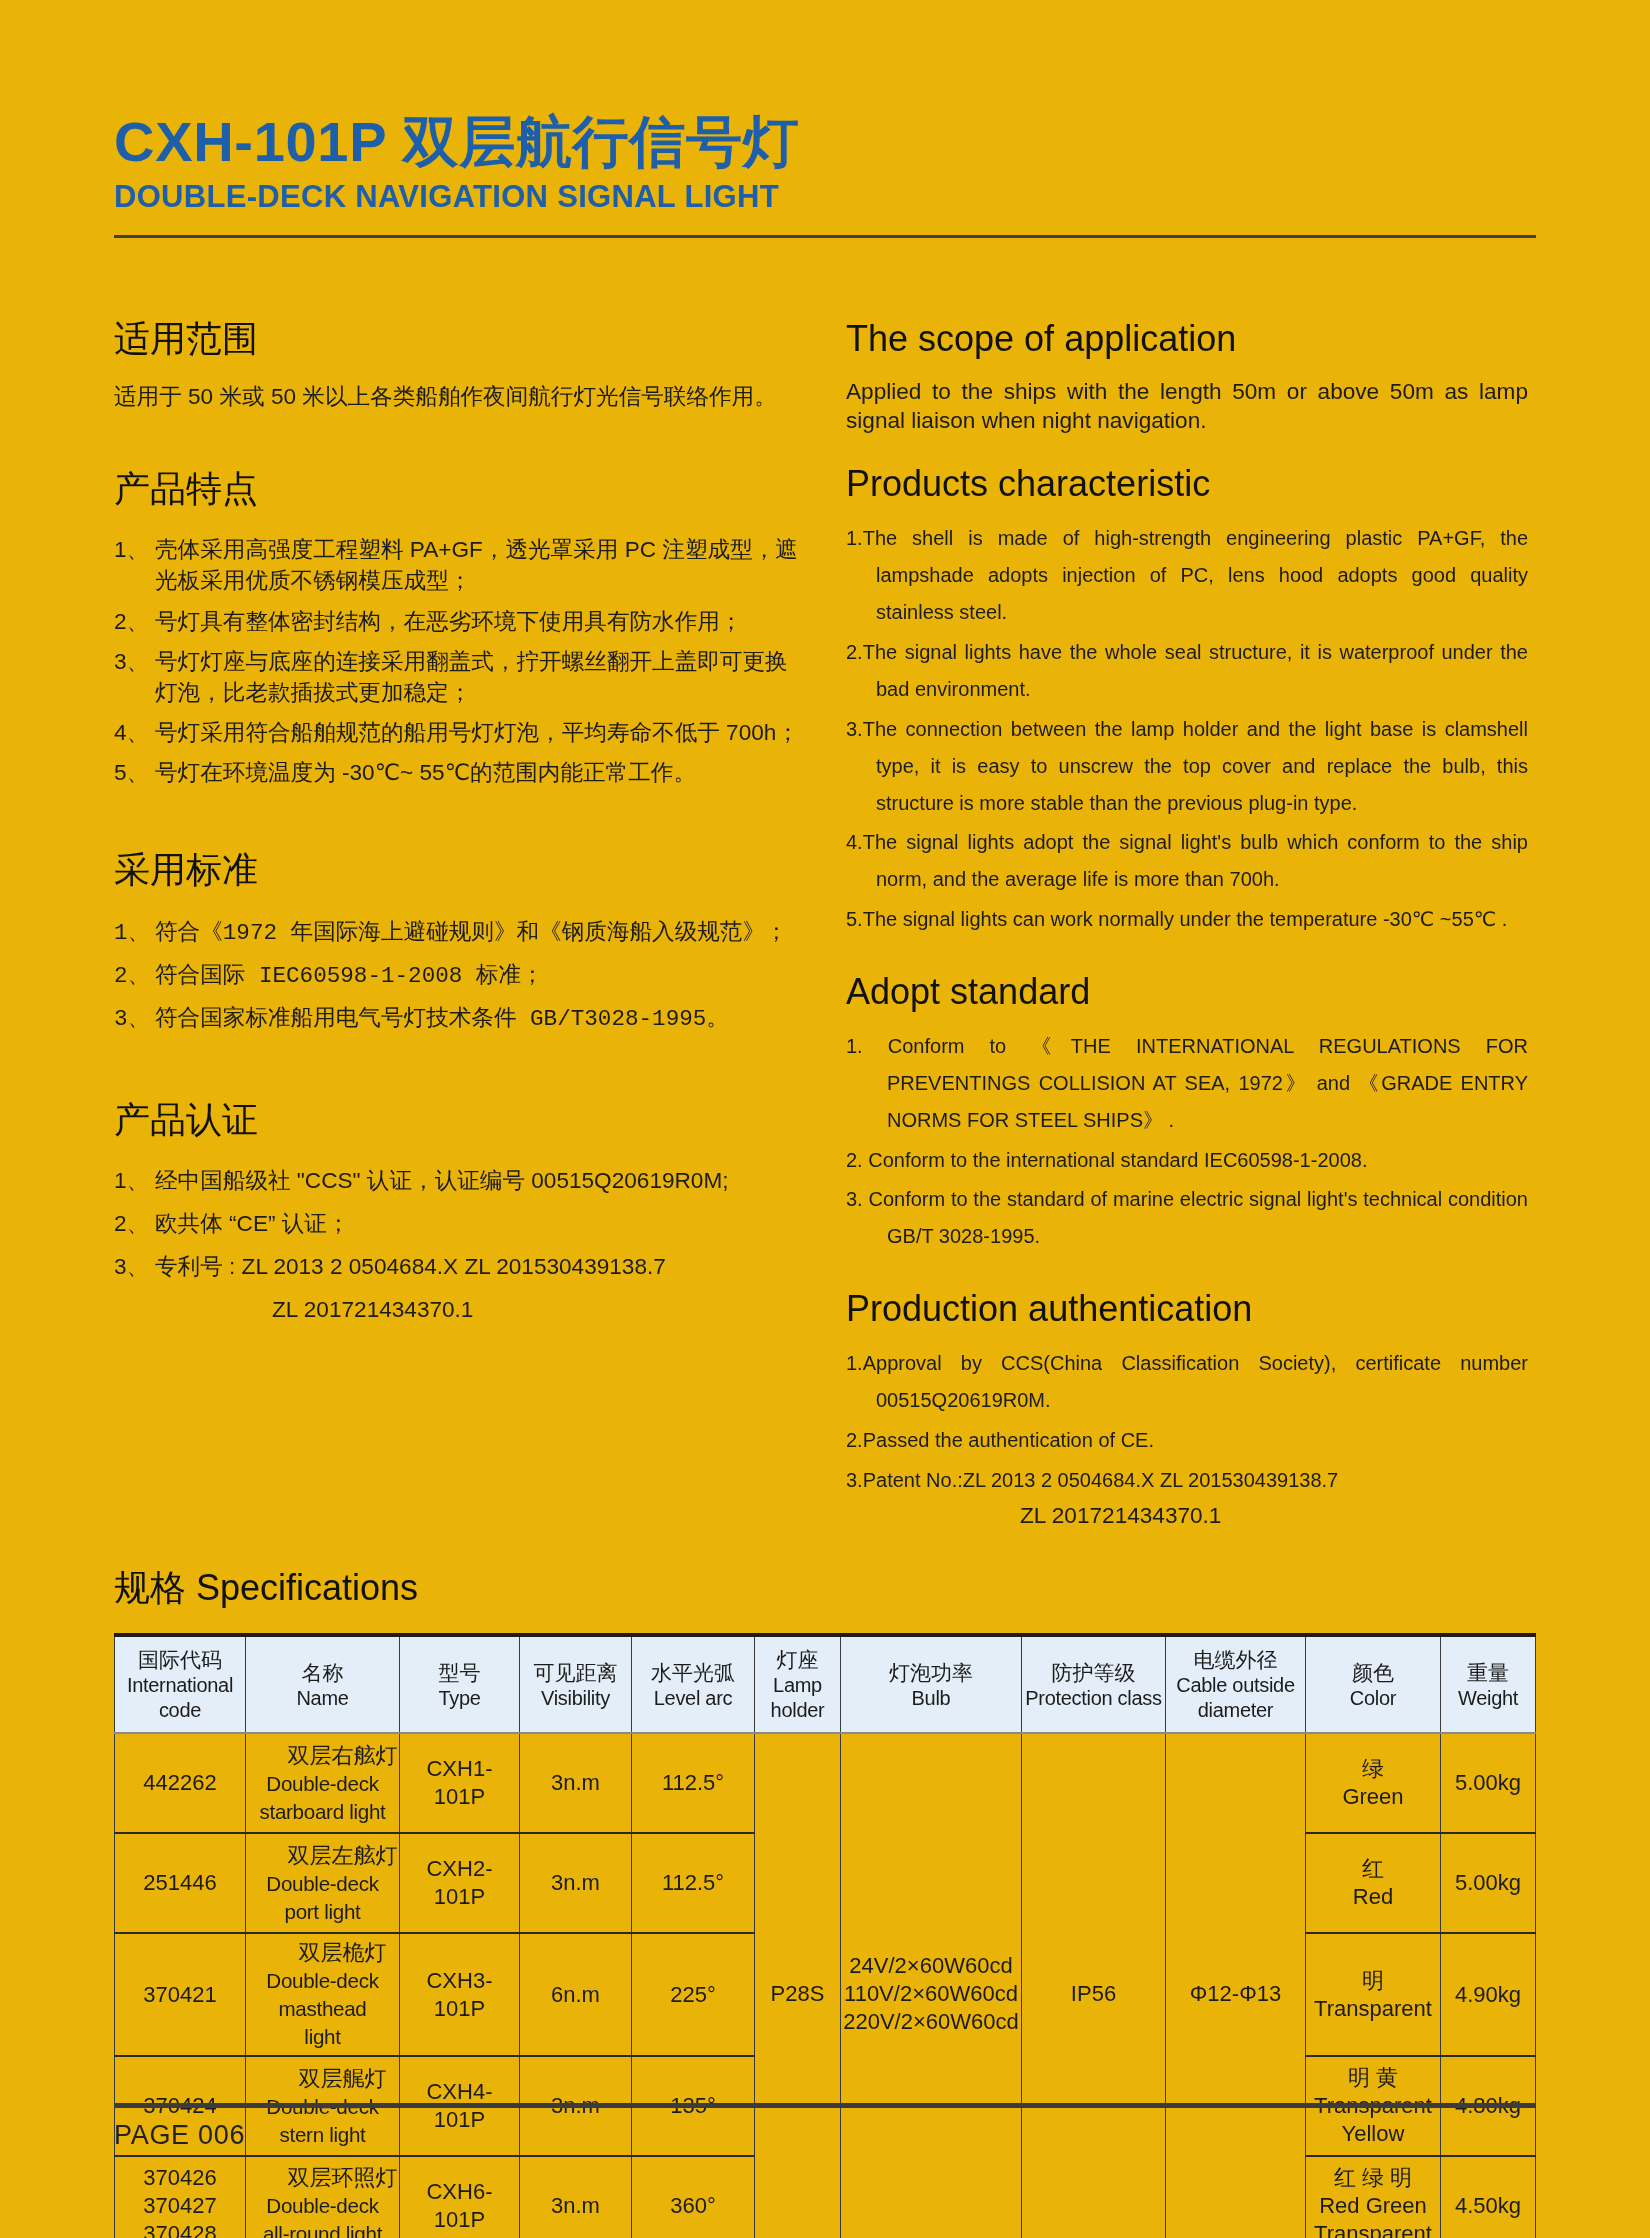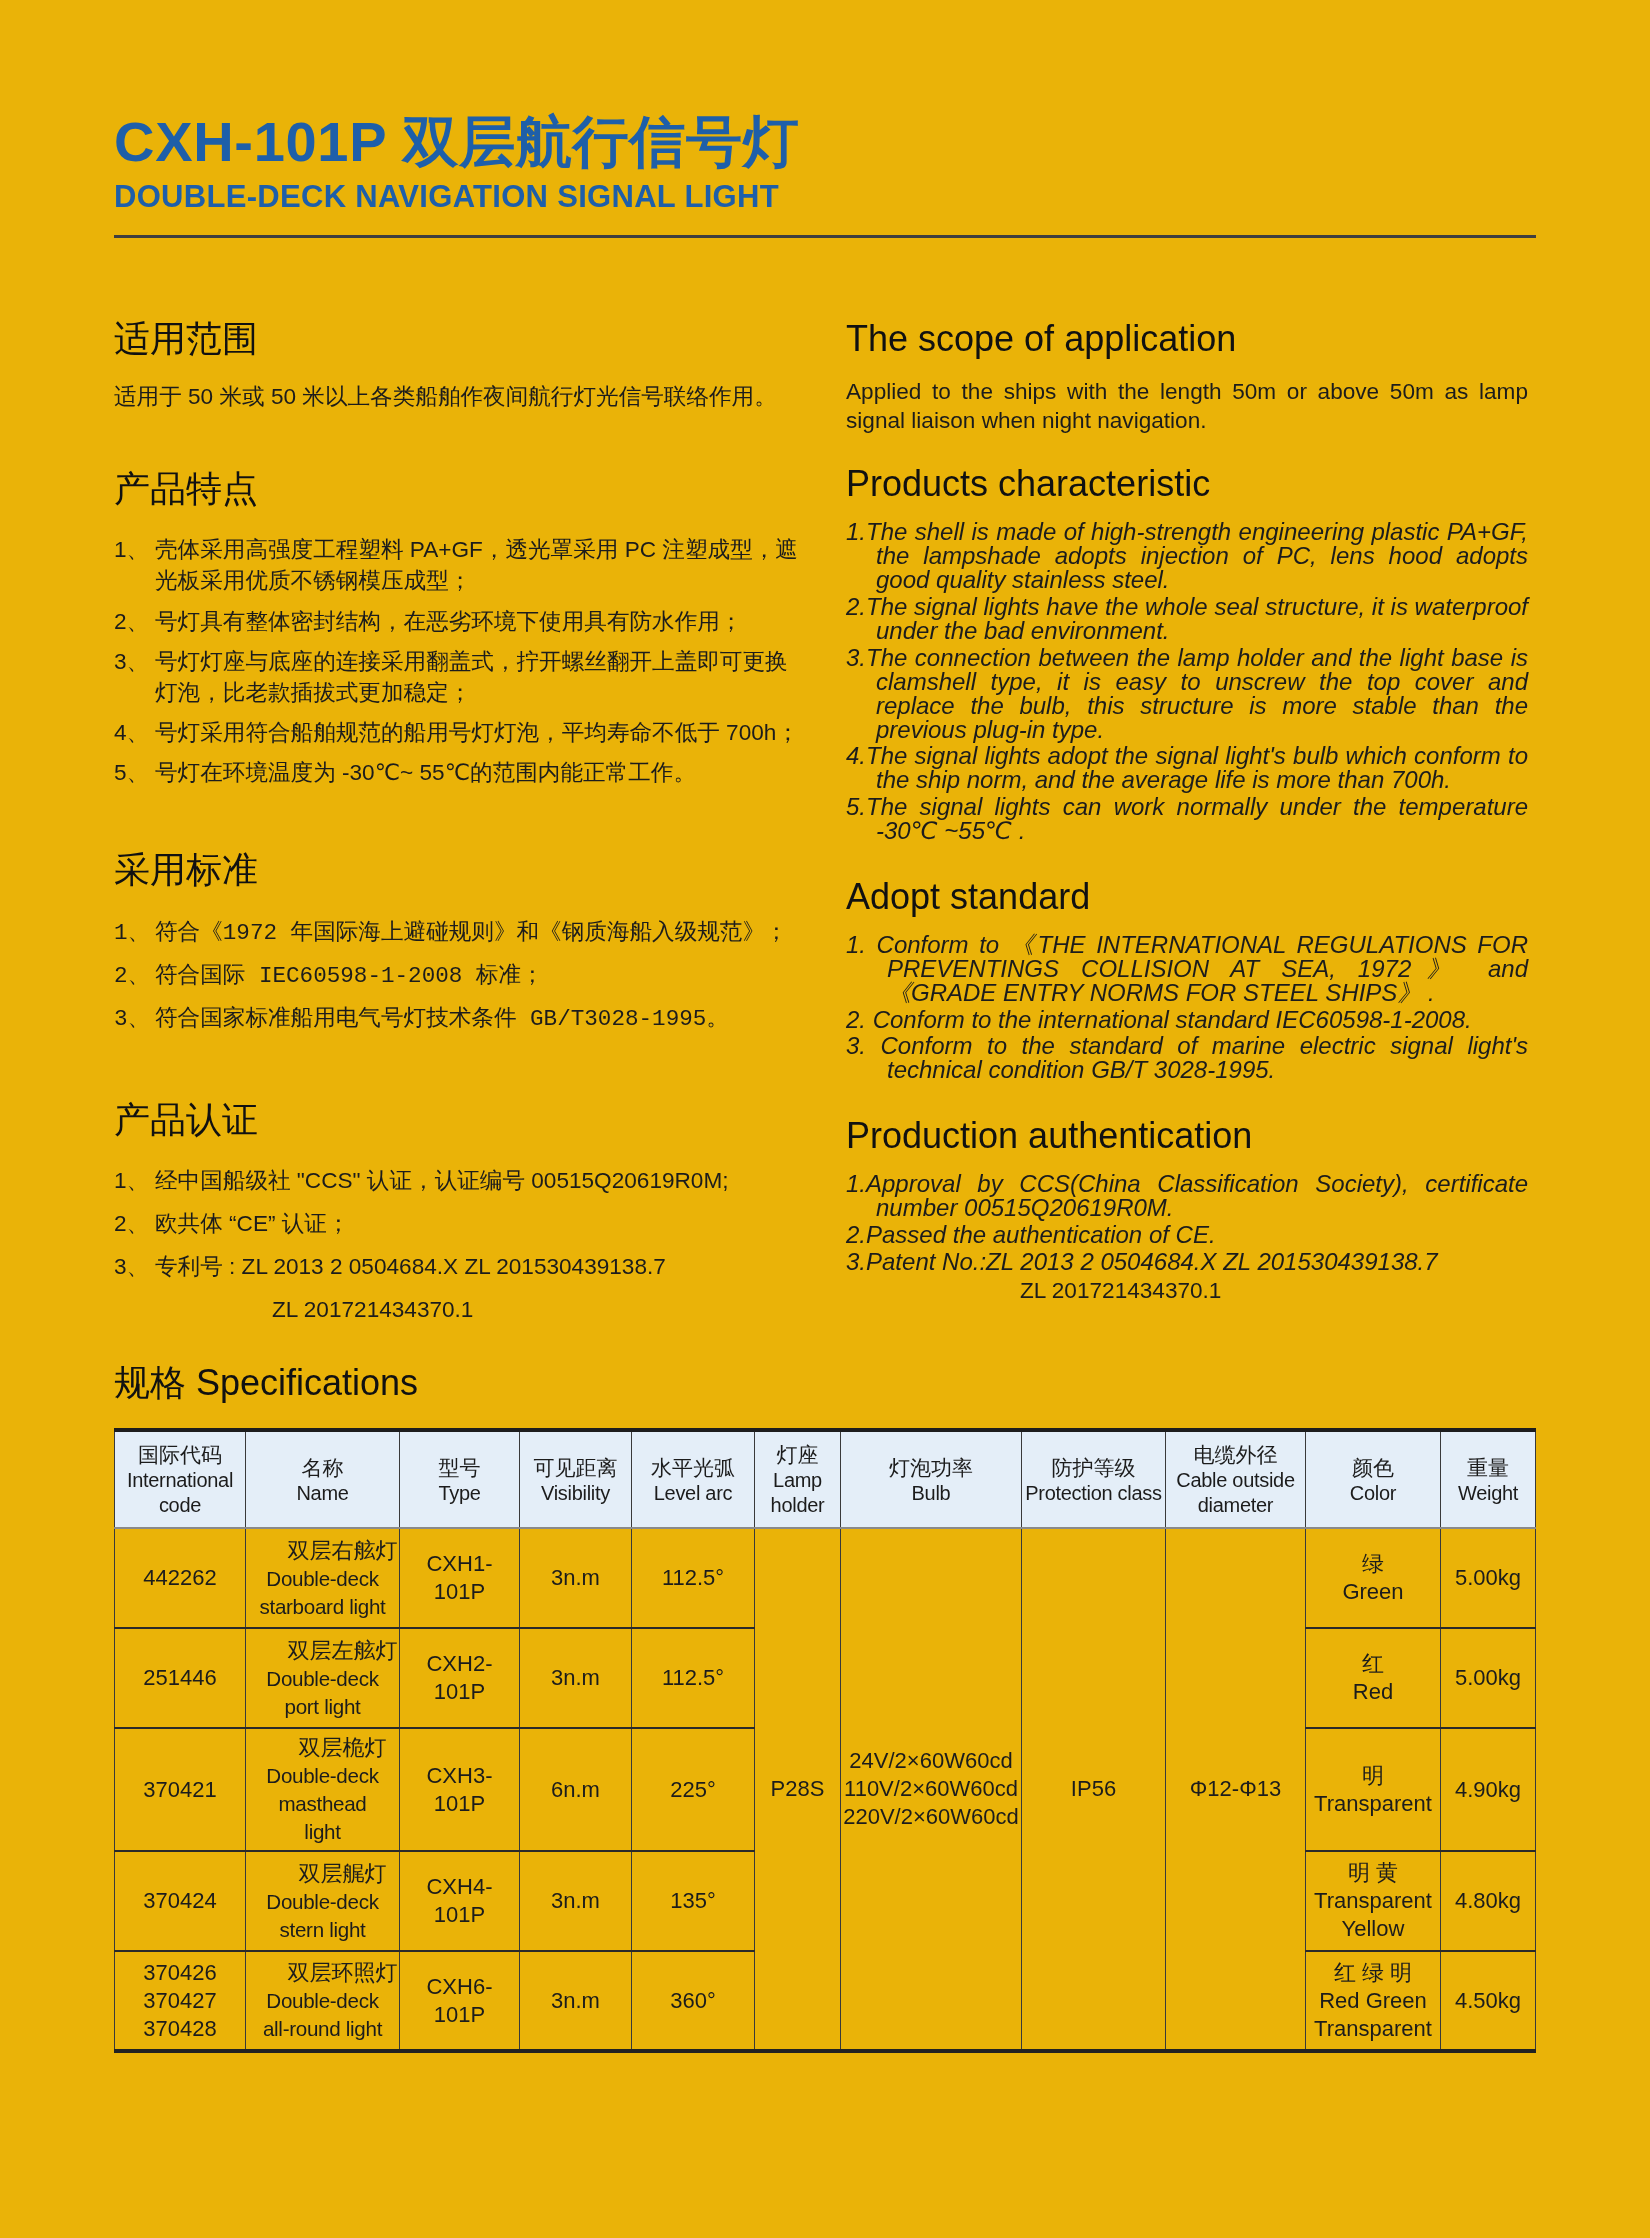--- a/index.html
+++ b/index.html
@@ -26,21 +26,21 @@
   .zh-list.loose li { margin-bottom:12px; }
   .extra-line { font-size:22.6px; line-height:31px; margin-left:158px; margin-top:1.3px; }
 
   .mt-feat-zh { margin-top:56px; }
   .mt-std-zh  { margin-top:64px;font-family:Liberation Mono, monospace; }
   .mt-cert-zh { margin-top:64px; }
 
   
   .en-p { font-size:22.6px; line-height:29px; margin-top:18.6px; text-align:justify; }
   .en-list { margin-top:16px; }
-  .en-item { font-size:24px; line-height:24px; text-align:justify; margin-bottom:2.7px;font-style:italic; }
+  .en-item { font-size:20px; line-height:37px; text-align:justify; margin-bottom:2.7px; }
   .hang45 { padding-left:30px; text-indent:-30px; }
   .hang62 { padding-left:41px; text-indent:-41px; }
   .extra-line-en { font-size:22.6px; line-height:29px; margin-left:174px; }
   .mt-feat-en { margin-top:28px; }
   .mt-std-en  { margin-top:33px; }
   .mt-cert-en { margin-top:33px; }
 
   
   .specs { margin-top:37px; }
   .spec-table { margin-top:25px; border-collapse:collapse; table-layout:fixed; width:1422px;
@@ -334,15 +334,19 @@
           <td data-bind="specs.rows.4.arc">360°</td>
           <td class="color-cell" data-bind-lines="specs.rows.4.color_lines">红 绿 明
 Red Green
 Transparent</td>
           <td data-bind="specs.rows.4.weight">4.50kg</td>
         </tr>
       </tbody>
     </table>
   </section>
 
+  <footer class="doc-footer">
+    <div class="footer-rule"></div>
+    <div class="footer-text" data-bind="page.footer">PAGE 006</div>
+  </footer>
 
 </div>
 
 
 </body></html>

